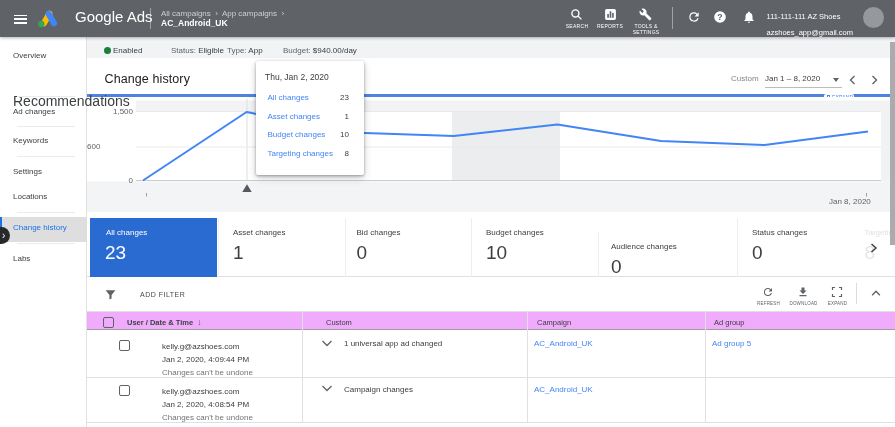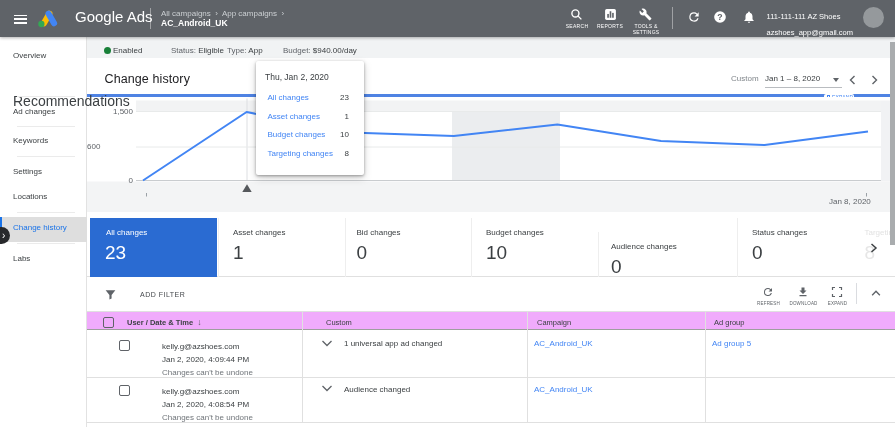--- a/index.html
+++ b/index.html
@@ -218,17 +218,17 @@
   <div class="abs" style="left:257px;top:8px;font-size:8px;color:#3c4043;">1 universal app ad changed</div>
   <div class="abs" style="left:447px;top:8px;font-size:8px;color:#4285f4;">AC_Android_UK</div>
   <div class="abs" style="left:625px;top:8px;font-size:8px;color:#4285f4;">Ad group 5</div>
 </div>
 <div class="abs" style="left:87px;top:378px;width:808px;height:45px;border-bottom:1px solid #e0e0e0;">
   <div class="abs" style="left:32px;top:7px;width:11px;height:11px;border:1.3px solid #5f6368;border-radius:2px;"></div>
   <div class="abs" style="left:75px;top:7px;font-size:8px;color:#3c4043;line-height:13px;">kelly.g@azshoes.com<br>Jan 2, 2020, 4:08:54 PM<br><span style="color:#70757a;">Changes can't be undone</span></div>
   <svg class="abs" style="left:234px;top:7px;" width="12" height="7" viewBox="0 0 12 7">
       <path d="M1.5 1 L6 5.5 L10.5 1" fill="none" stroke="#5f6368" stroke-width="1.3"></path>
     </svg>
-  <div class="abs" style="left:257px;top:6.5px;font-size:8px;color:#3c4043;">Audience changed</div>
+  <div class="abs" style="left:257px;top:6.5px;font-size:8px;color:#3c4043;">Campaign changes</div>
   <div class="abs" style="left:447px;top:6.5px;font-size:8px;color:#4285f4;">AC_Android_UK</div>
 </div>
 
 <div class="abs" style="left:890px;top:42px;width:5px;height:203px;background:#a9acae;z-index:40;"></div>
 
 </body></html>

